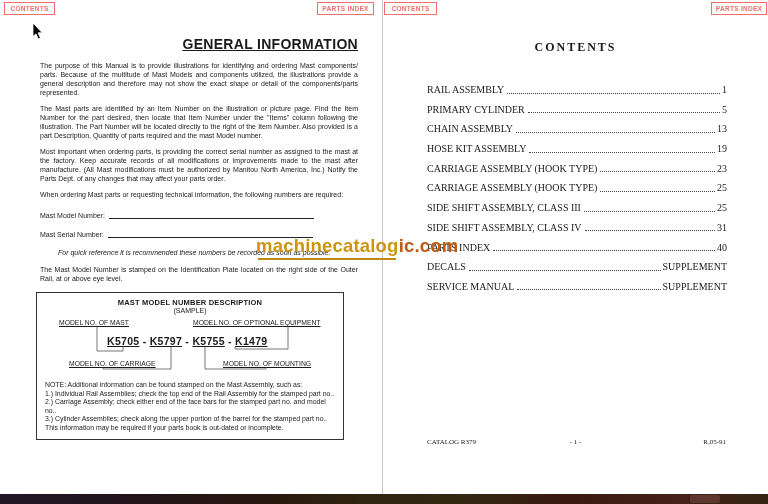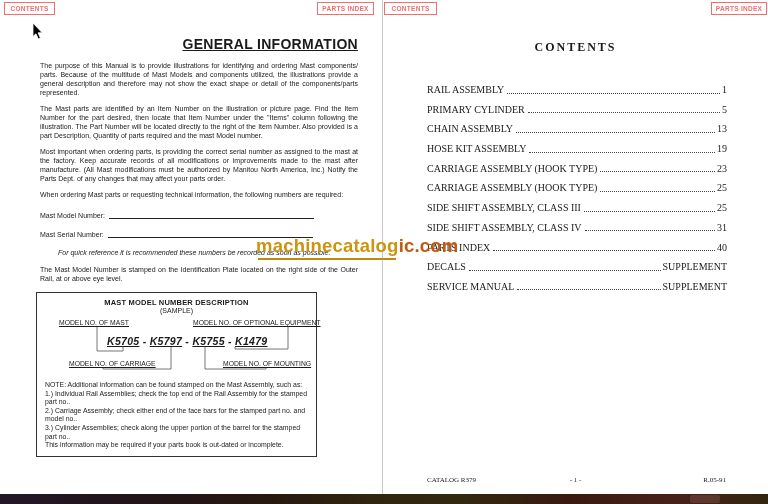--- a/index.html
+++ b/index.html
@@ -24,44 +24,44 @@
 
   
   .page-left-content { position:absolute; left:40px; top:36px; width:318px; }
   .doc-title { text-align:right; font-size:14px; font-weight:bold; text-decoration:underline; letter-spacing:.3px; margin-bottom:10px; }
   .para { font-size:7px; line-height:8.9px; text-align:justify; margin:0 0 7.5px 0; }
   .field-row { display:flex; align-items:flex-end; margin-top:11px; font-size:7px; }
   .field-line { width:205px; border-bottom:1px solid #222; height:7px; margin-left:4px; }
   .quick-note { font-size:7px; font-style:italic; margin:11px 0 0 18px; }
   .plate-note { margin-top:10px; }
 
-  .model-box { margin-top:8px; margin-left:-4px; width:281px; border:1px solid #333; padding:5px 8px 6px; box-sizing:border-box; }
+  .model-box { margin-top:8px; margin-left:-4px; width:308px; border:1px solid #333; padding:5px 8px 6px; box-sizing:border-box; }
   .box-title { text-align:center; font-size:7.5px; font-weight:bold; letter-spacing:.2px; }
   .box-subtitle { text-align:center; font-size:7px; margin-bottom:2px; }
   .diagram { position:relative; height:60px; font-size:6.8px; }
   .diag-label { position:absolute; text-decoration:underline; white-space:nowrap; }
   #lbl-mast { left:14px; top:3px; }
   #lbl-opt { left:148px; top:3px; }
   #lbl-carriage { left:24px; top:44px; }
   #lbl-mounting { left:178px; top:44px; }
   .kline { position:absolute; left:62px; top:19px; font-size:10.5px; font-weight:bold; letter-spacing:.3px; white-space:nowrap; }
-  .knum { text-decoration:underline;font-style:italic; }
+  .knum { text-decoration:underline; }
   .connectors { position:absolute; left:0; top:0; width:302px; height:60px; }
   .connectors polyline { fill:none; stroke:#777; stroke-width:1; }
   .note-lines { margin-top:5px; font-size:6.9px; line-height:8.6px; }
 
   
   .page-right { position:absolute; left:383px; top:0; width:385px; height:494px; font-family:"Liberation Serif", serif; }
   .toc-title { position:absolute; top:40px; left:0; width:100%; text-align:center; font-size:12px; font-weight:bold; letter-spacing:2px; }
   .toc-list { position:absolute; left:44px; top:87px; width:300px; }
   .toc-row { display:flex; align-items:flex-end; font-size:10px; height:8px; margin-bottom:11.7px; cursor:pointer; }
   .toc-label { white-space:nowrap; }
   .toc-leader { flex:1; border-bottom:1px dotted #444; margin:0 2px 1.5px 3px; }
   .toc-page { white-space:nowrap; }
-  .footer-item { position:absolute; font-size:7px; top:476px; }
+  .footer-item { position:absolute; font-size:7px; top:438px; }
   .f-left { left:44px; }
   .f-center { left:0; width:100%; text-align:center; pointer-events:none; }
   .f-right { right:42px; }
 
   
   .watermark { position:absolute; left:256px; top:235px; font-size:18.5px; font-weight:bold; letter-spacing:.2px; white-space:nowrap; z-index:40; cursor:pointer; }
   .wm-underline { position:absolute; left:258px; top:258px; width:138px; height:1.5px; background:#C08A10; z-index:40; }
 
   
   .cursor { position:absolute; left:32px; top:23px; z-index:60; }

